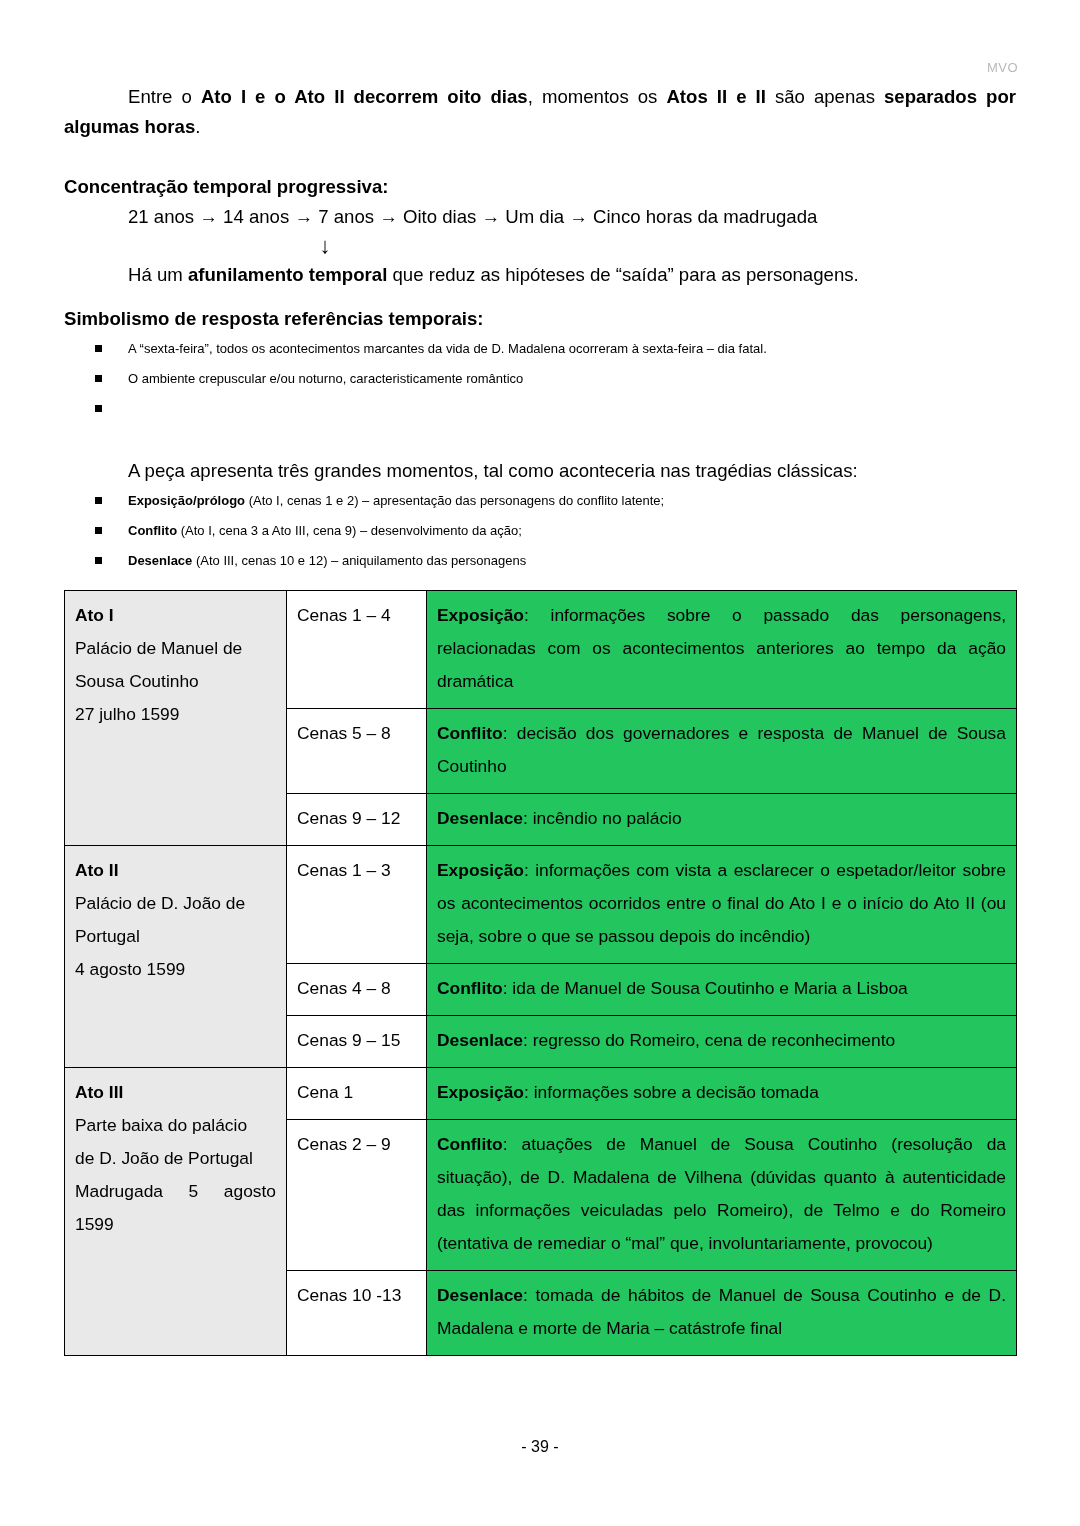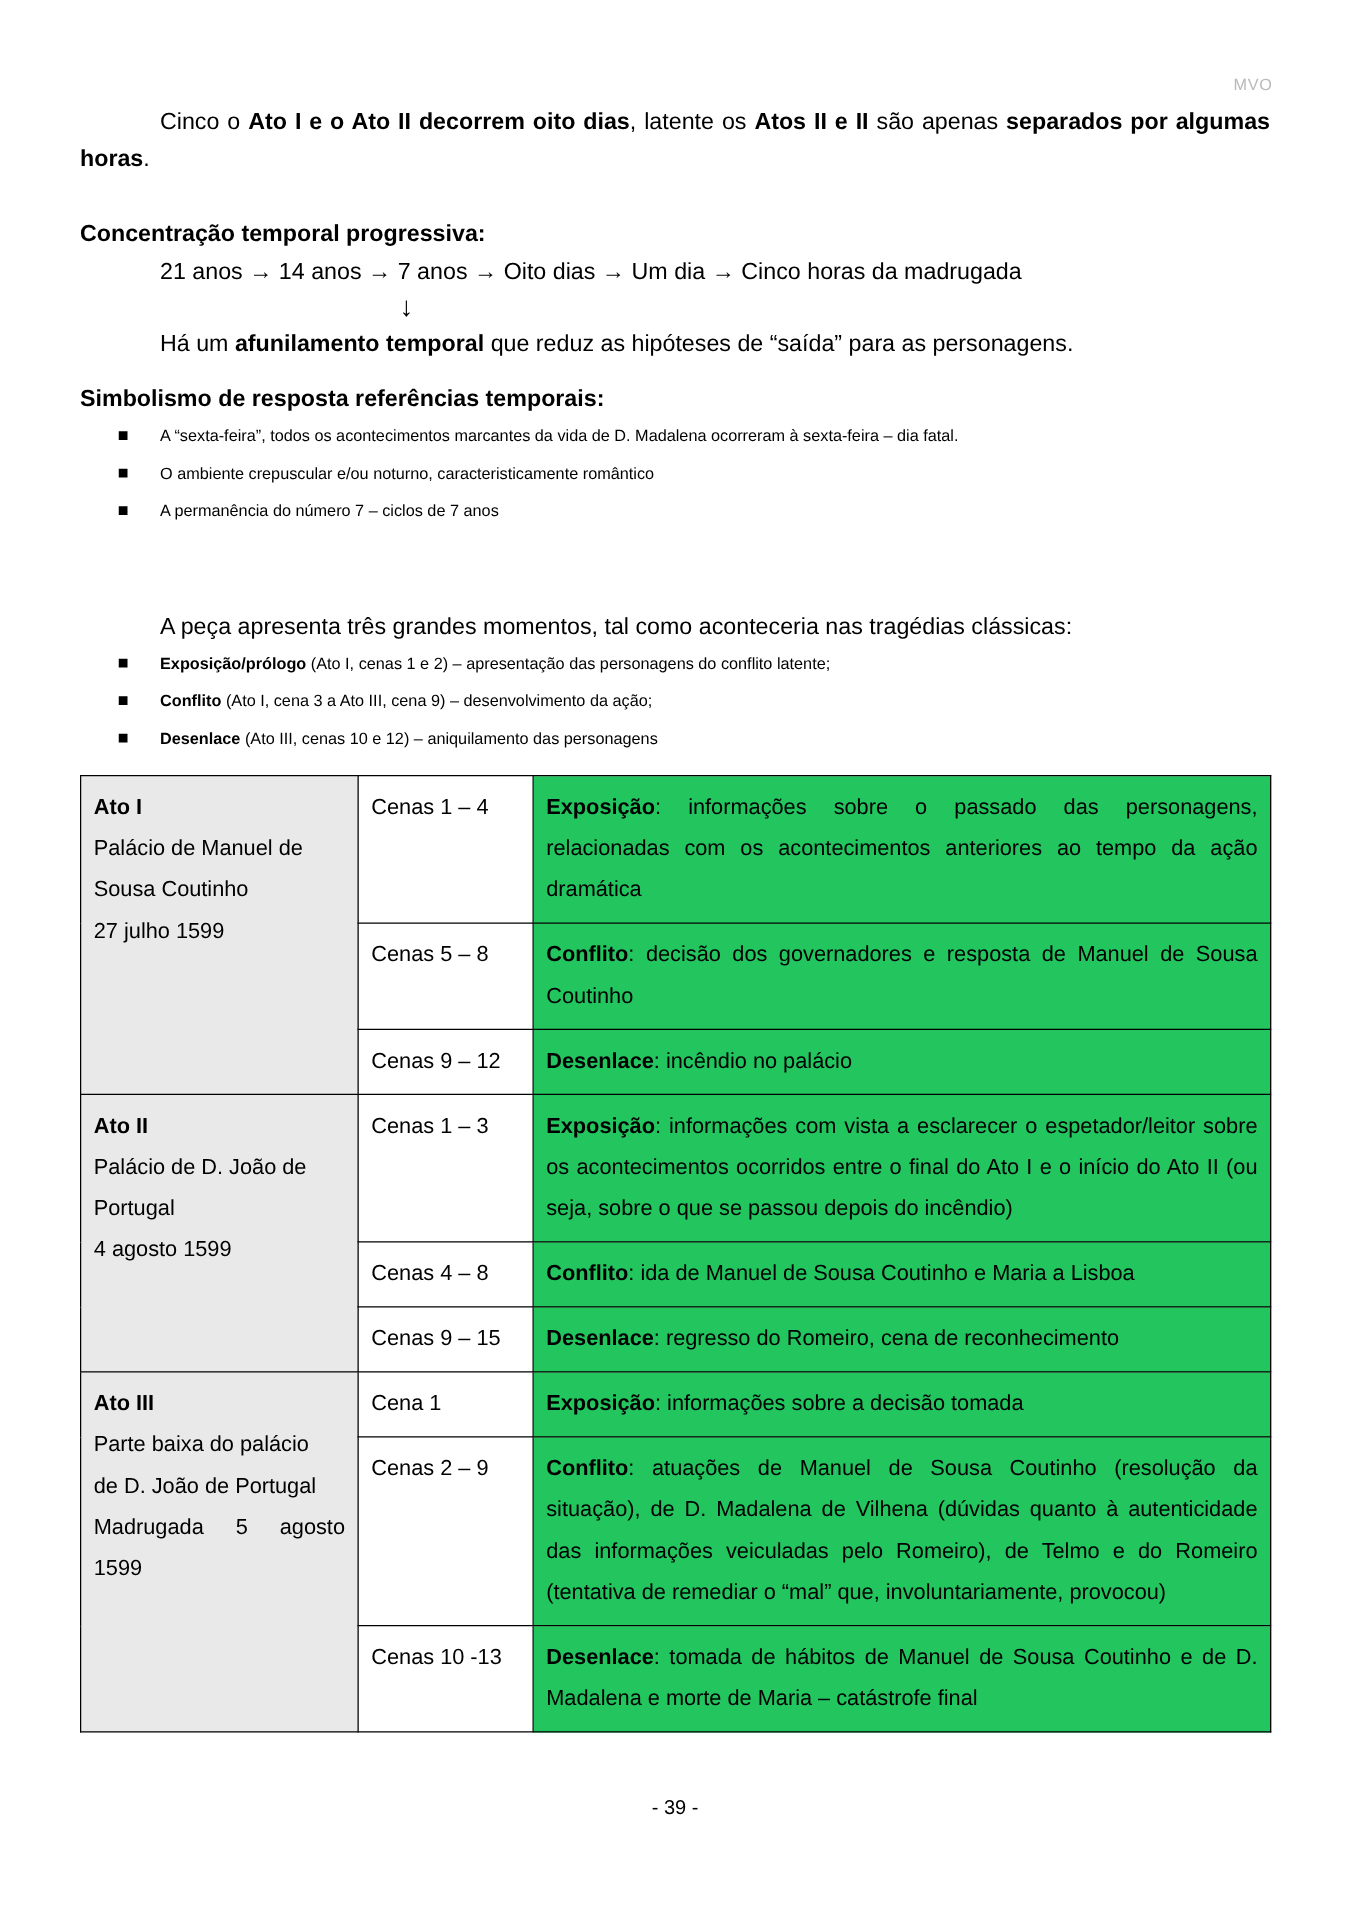--- a/index.html
+++ b/index.html
@@ -155,41 +155,41 @@
 </style>
 </head>
 <body>
 
 <div class="page">
 
   <div class="watermark">MVO</div>
 
   <div class="content">
 
-    <p class="para-justify"><span>Cinco o </span><span class="bold">Ato I e o Ato II decorrem oito dias</span><span>, latente os </span><span class="bold">Atos II e II</span><span> são apenas </span><span class="bold">separados por algumas horas</span><span>.</span></p>
+    <p class="para-justify"><span>Entre o </span><span class="bold">Ato I e o Ato II decorrem oito dias</span><span>, momentos os </span><span class="bold">Atos II e II</span><span> são apenas </span><span class="bold">separados por algumas horas</span><span>.</span></p>
 
     <div class="gap-md"></div>
 
     <div class="section-head" style="margin-top:0;">Concentração temporal progressiva:</div>
 
     <div class="line indent-1">21 anos → 14 anos → 7 anos → Oito dias → Um dia → Cinco horas da madrugada</div>
 
     <div class="line center-arrow">↓</div>
 
     <div class="line indent-1"><span>Há um </span><span class="bold">afunilamento temporal</span><span> que reduz as hipóteses de “saída” para as personagens.</span></div>
 
     <div class="section-head" style="margin-top:14px;">Simbolismo de resposta referências temporais:</div>
 
     <ul class="sq wrap-left">
       <li>
           <span class="bullet"></span>
           <span class="txt">A “sexta-feira”, todos os acontecimentos marcantes da vida de D. Madalena ocorreram à sexta-feira – dia fatal.</span>
         </li>
       <li><span class="bullet"></span><span>O ambiente crepuscular e/ou noturno, caracteristicamente romântico</span></li>
-      <li><span class="bullet"></span><span>A permanência do número 7 – ciclos de 7 anos</span></li>
+      <li><span class="bullet"></span></li>
     </ul>
 
     <div class="gap-lg"></div>
 
 
     <div class="gap-sm"></div>
 
     <div class="line indent-1">A peça apresenta três grandes momentos, tal como aconteceria nas tragédias clássicas:</div>
 
     <ul class="sq hang">

